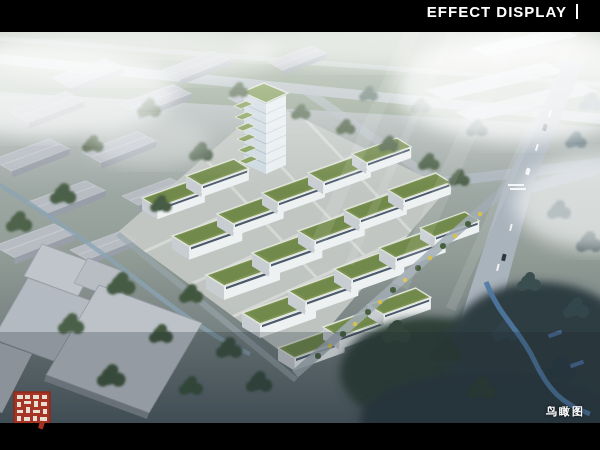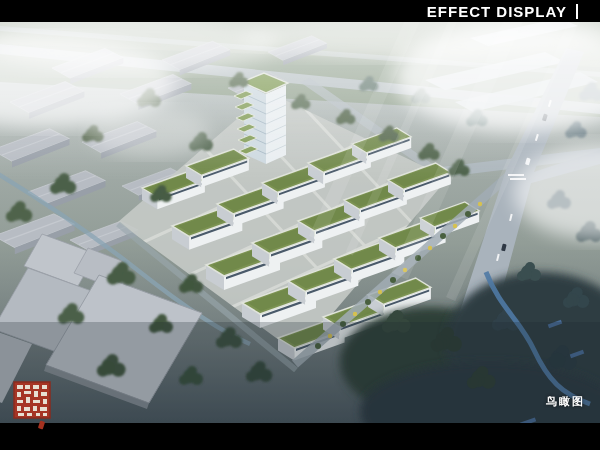--- a/index.html
+++ b/index.html
@@ -9,21 +9,21 @@
   }
   .header{
     position:absolute;top:0;left:0;width:600px;height:22px;background:#000;
     display:flex;align-items:center;justify-content:flex-end;
     padding-right:22px;box-sizing:border-box;gap:9px;z-index:30;
   }
   .header .en{color:#fff;font-size:15px;letter-spacing:1px;font-weight:600;white-space:nowrap;}
   .header .divider{width:2px;height:15px;background:#fff;}
   .header .zh{color:#fff;font-size:14px;font-weight:700;letter-spacing:2px;white-space:nowrap;}
   .render-area{
-    position:absolute;top:22px;left:0;width:600px;height:401px;overflow:hidden;
+    position:absolute;top:32px;left:0;width:600px;height:401px;overflow:hidden;
     background:#9aa4a4;
   }
   .render-area svg{display:block;}
   .caption{
     position:absolute;right:15px;top:372px;color:#fff;font-size:11px;
     font-weight:700;letter-spacing:2px;text-shadow:0 0 3px rgba(0,0,0,.8);z-index:5;
   }
   .seal{position:absolute;left:13px;top:359px;width:38px;height:38px;z-index:5;opacity:.95;}
   .seal-drip{
     position:absolute;left:39px;top:421px;width:5px;height:8px;z-index:31;

